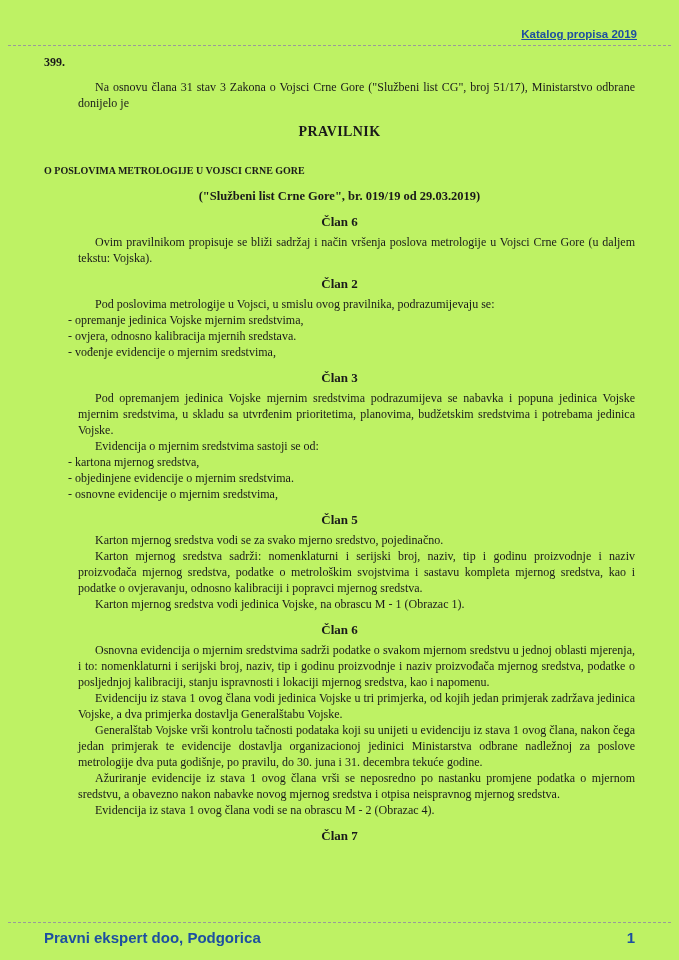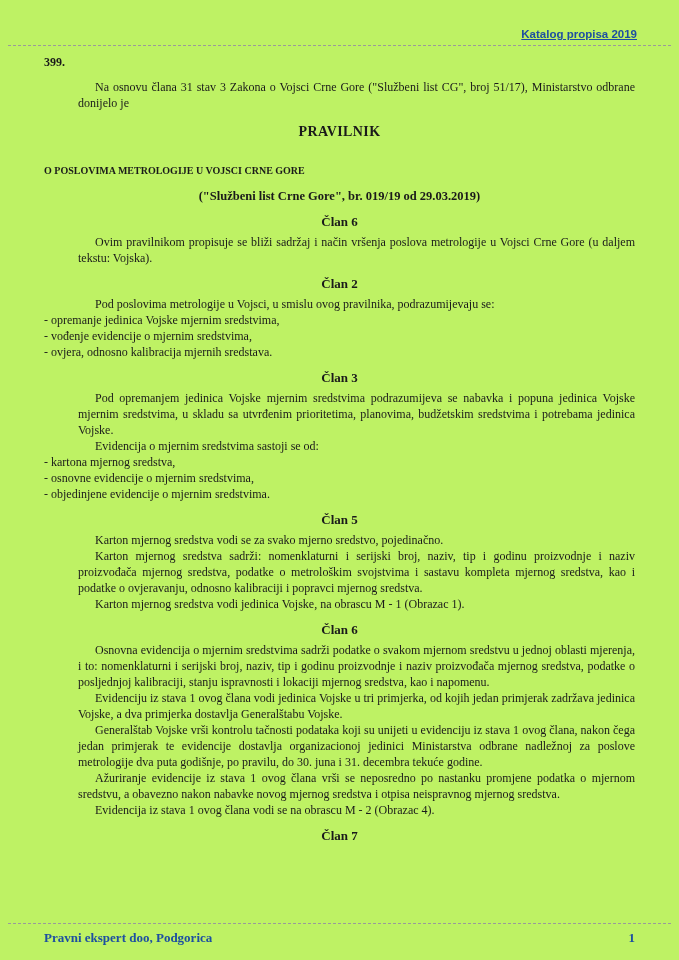--- a/index.html
+++ b/index.html
@@ -50,20 +50,21 @@
     margin-bottom: 9px;
   }
   p.body {
     text-align: justify;
     text-indent: 17px;
     margin-left: 34px;
   }
   p.dash {
     text-align: left;
     text-indent: 0;
+    margin-left: 24px;
   }
   h1.doc-title {
     text-align: center;
     font-size: 14px;
     font-weight: bold;
     letter-spacing: 0.4px;
     margin: 12px 0 20px 0;
     line-height: 18px;
   }
   h2.doc-subtitle {
@@ -91,22 +92,22 @@
 
   
   .page-footer {
     flex: 0 0 auto;
     margin: 0 8px 0 8px;
     border-top: 1px dashed #9a9a9a;
     padding: 6px 36px 14px 36px;
     display: flex;
     justify-content: space-between;
     align-items: baseline;
-    font-family: Liberation Serif, serif;
-    font-size: 13px;
+    font-family: Liberation Sans, sans-serif;
+    font-size: 15px;
     font-weight: bold;
     color: #1d4fa1;
   }
 </style>
 </head>
 <body>
 
 <div class="page">
 
   <header class="page-header">
@@ -124,34 +125,34 @@
 
     <section class="article">
       <h3 class="clan">Član 6</h3>
       <p class="body">Ovim pravilnikom propisuje se bliži sadržaj i način vršenja poslova metrologije u Vojsci Crne Gore (u daljem tekstu: Vojska).</p>
     </section>
 
     <section class="article">
       <h3 class="clan">Član 2</h3>
       <p class="body">Pod poslovima metrologije u Vojsci, u smislu ovog pravilnika, podrazumijevaju se:</p>
       <p class="dash">- opremanje jedinica Vojske mjernim sredstvima,</p>
+      <p class="dash">- ovjera, odnosno kalibracija mjernih sredstava.</p>
       <p class="dash">- vođenje evidencije o mjernim sredstvima,</p>
-      <p class="dash">- ovjera, odnosno kalibracija mjernih sredstava.</p>
     </section>
 
     <section class="article">
       <h3 class="clan">Član 3</h3>
       <p class="body">Pod opremanjem jedinica Vojske mjernim sredstvima podrazumijeva se nabavka i popuna jedinica Vojske mjernim sredstvima, u skladu sa utvrđenim prioritetima, planovima, budžetskim sredstvima i potrebama jedinica Vojske.</p>
     </section>
 
     <section class="article">
       <p class="body">Evidencija o mjernim sredstvima sastoji se od:</p>
       <p class="dash">- kartona mjernog sredstva,</p>
+      <p class="dash">- objedinjene evidencije o mjernim sredstvima.</p>
       <p class="dash">- osnovne evidencije o mjernim sredstvima,</p>
-      <p class="dash">- objedinjene evidencije o mjernim sredstvima.</p>
     </section>
 
     <section class="article">
       <h3 class="clan">Član 5</h3>
       <p class="body">Karton mjernog sredstva vodi se za svako mjerno sredstvo, pojedinačno.</p>
       <p class="body">Karton mjernog sredstva sadrži: nomenklaturni i serijski broj, naziv, tip i godinu proizvodnje i naziv proizvođača mjernog sredstva, podatke o metrološkim svojstvima i sastavu kompleta mjernog sredstva, kao i podatke o ovjeravanju, odnosno kalibraciji i popravci mjernog sredstva.</p>
       <p class="body">Karton mjernog sredstva vodi jedinica Vojske, na obrascu M - 1 (Obrazac 1).</p>
     </section>
 
     <section class="article">

